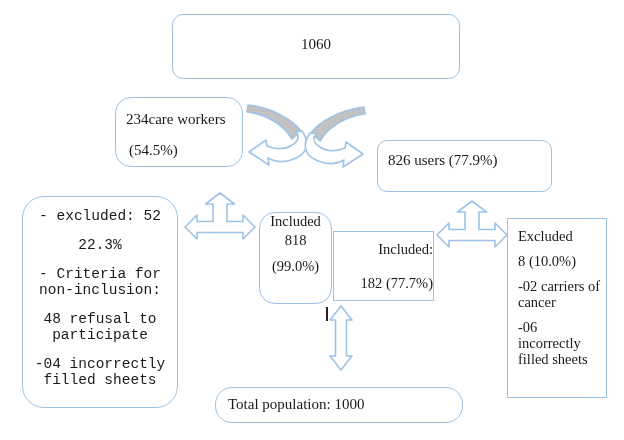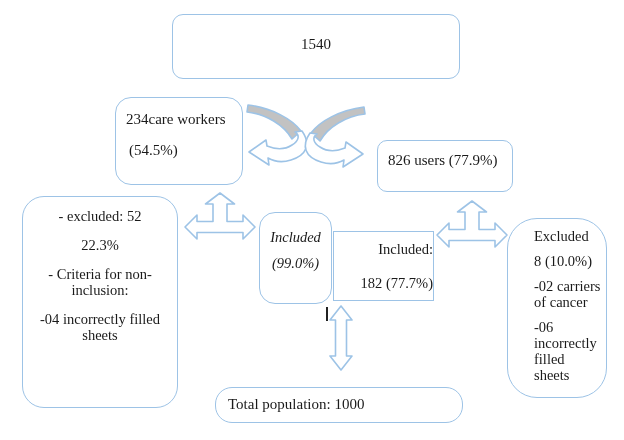--- a/index.html
+++ b/index.html
@@ -8,50 +8,50 @@
     font-family:"Liberation Serif","DejaVu Serif",serif;color:#1a1a1a;
   }
   .box{
     position:absolute;box-sizing:border-box;background:#ffffff;
     border:1.7px solid #9DC3E6;font-size:14.5px;line-height:16px;
   }
   .shape{position:absolute;}
   
   #box-total-women{left:172px;top:14px;width:288px;height:65px;border-radius:11px;text-align:center;padding-top:10px;font-size:15px;}
   #box-total-women .l2{margin-top:11px;}
-  #box-care-workers{left:115px;top:97px;width:128px;height:88px;border-radius:16px;padding:13px 0 0 10px;font-size:15px;}
+  #box-care-workers{left:115px;top:97px;width:128px;height:70px;border-radius:16px;padding:13px 0 0 10px;font-size:15px;}
   #box-care-workers .l2{margin-top:15px;padding-left:3px;}
-  #box-users{left:377px;top:140px;width:136px;height:52px;border-radius:10px;padding:11px 0 0 10px;font-size:15px;}
+  #box-users{left:377px;top:140px;width:175px;height:52px;border-radius:10px;padding:11px 0 0 10px;font-size:15px;}
   #box-excluded-left{left:22px;top:196px;width:156px;height:212px;border-radius:22px;text-align:center;padding:11px 7px 0 7px;}
-  #box-excluded-left .para{margin:0 0 13px 0;}
-  #box-included-818{left:259px;top:212px;width:73px;height:92px;border-radius:16px;text-align:center;padding-top:16px;font-style:italic;}
+  #box-excluded-left .para{margin:0 0 13px 0;font-family:Liberation Mono, monospace;}
+  #box-included-818{left:259px;top:212px;width:73px;height:92px;border-radius:16px;text-align:center;padding-top:0;}
   #box-included-818 .l2{margin-top:3px;}
   #box-included-818 .l3{margin-top:10px;}
   #box-included-182{left:333px;top:231px;width:101px;height:70px;text-align:right;padding-top:9px;}
   #box-included-182 .l2{margin-top:18px;}
-  #box-excluded-right{left:507px;top:218px;width:100px;height:180px;padding:9px 5px 0 26px;border-radius:30px;}
+  #box-excluded-right{left:507px;top:218px;width:100px;height:180px;padding:9px 5px 0 10px;}
   #box-excluded-right .para{margin:0 0 9px 0;}
   #box-total-population{left:215px;top:387px;width:248px;height:36px;border-radius:17px;padding:8px 0 0 12px;font-size:15px;}
   
   #curved-arrows{left:245px;top:98px;}
   #three-way-left{left:183px;top:191px;}
   #three-way-right{left:435px;top:199px;}
   #up-down-arrow{left:329px;top:305px;}
   #text-cursor{left:326px;top:307px;width:2px;height:14px;background:#222222;}
   .blue-line{stroke:#9DC3E6;stroke-width:1.6;stroke-linejoin:round;}
   .fill-white{fill:#ffffff;}
   .fill-gray{fill:#C2C2C2;}
 </style>
 </head>
 <body>
 
 <div class="canvas">
 
   <div class="box" id="box-total-women">
-    <div class="l2">1540</div>
+    <div class="l2">1060</div>
   </div>
 
   <svg class="shape" id="curved-arrows" width="150" height="95" viewBox="0 0 150 95">
     <g>
       <path class="blue-line fill-gray" d="M3,7 C27,10 47,21 56,33 L47,41 C39,27 21,16 2,14 Z"></path>
       <path class="blue-line fill-white" d="M57,33 C66,46 62,57 46,62 C38,64.5 29,63.5 23,60 L24,67 L4,54 L21,42 L22,48 C32,52 41,51 47,47 C54,43 55,37 50,34 Z"></path>
     </g>
     <g transform="translate(122,2) scale(-1,1)">
       <path class="blue-line fill-gray" d="M3,7 C27,10 47,21 56,33 L47,41 C39,27 21,16 2,14 Z"></path>
       <path class="blue-line fill-white" d="M57,33 C66,46 62,57 46,62 C38,64.5 29,63.5 23,60 L24,67 L4,54 L21,42 L22,48 C32,52 41,51 47,47 C54,43 55,37 50,34 Z"></path>
@@ -64,29 +64,31 @@
   </div>
 
   <div class="box" id="box-users">
     <div>826 users (77.9%)</div>
   </div>
 
   <div class="box" id="box-excluded-left">
     <div class="para">- excluded: 52</div>
     <div class="para">22.3%</div>
     <div class="para">- Criteria for non-inclusion:</div>
+    <div class="para">48 refusal to participate</div>
     <div class="para">-04 incorrectly filled sheets</div>
   </div>
 
   <svg class="shape" id="three-way-left" width="74" height="60" viewBox="0 0 74 60">
     <polygon class="blue-line fill-white" points="2,36 14,24 14,30.5 30,30.5 30,13 22.5,13 37,2 51.5,13 44,13 44,30.5 60,30.5 60,24 72,36 60,48 60,41.5 14,41.5 14,48"></polygon>
   </svg>
 
   <div class="box" id="box-included-818">
     <div class="l1">Included</div>
+    <div class="l2">818</div>
     <div class="l3">(99.0%)</div>
   </div>
 
   <div class="box" id="box-included-182">
     <div class="l1">Included:</div>
     <div class="l2">182 (77.7%)</div>
   </div>
 
   <svg class="shape" id="three-way-right" width="74" height="60" viewBox="0 0 74 60">
     <polygon class="blue-line fill-white" points="2,36 14,24 14,30.5 30,30.5 30,13 22.5,13 37,2 51.5,13 44,13 44,30.5 60,30.5 60,24 72,36 60,48 60,41.5 14,41.5 14,48"></polygon>

